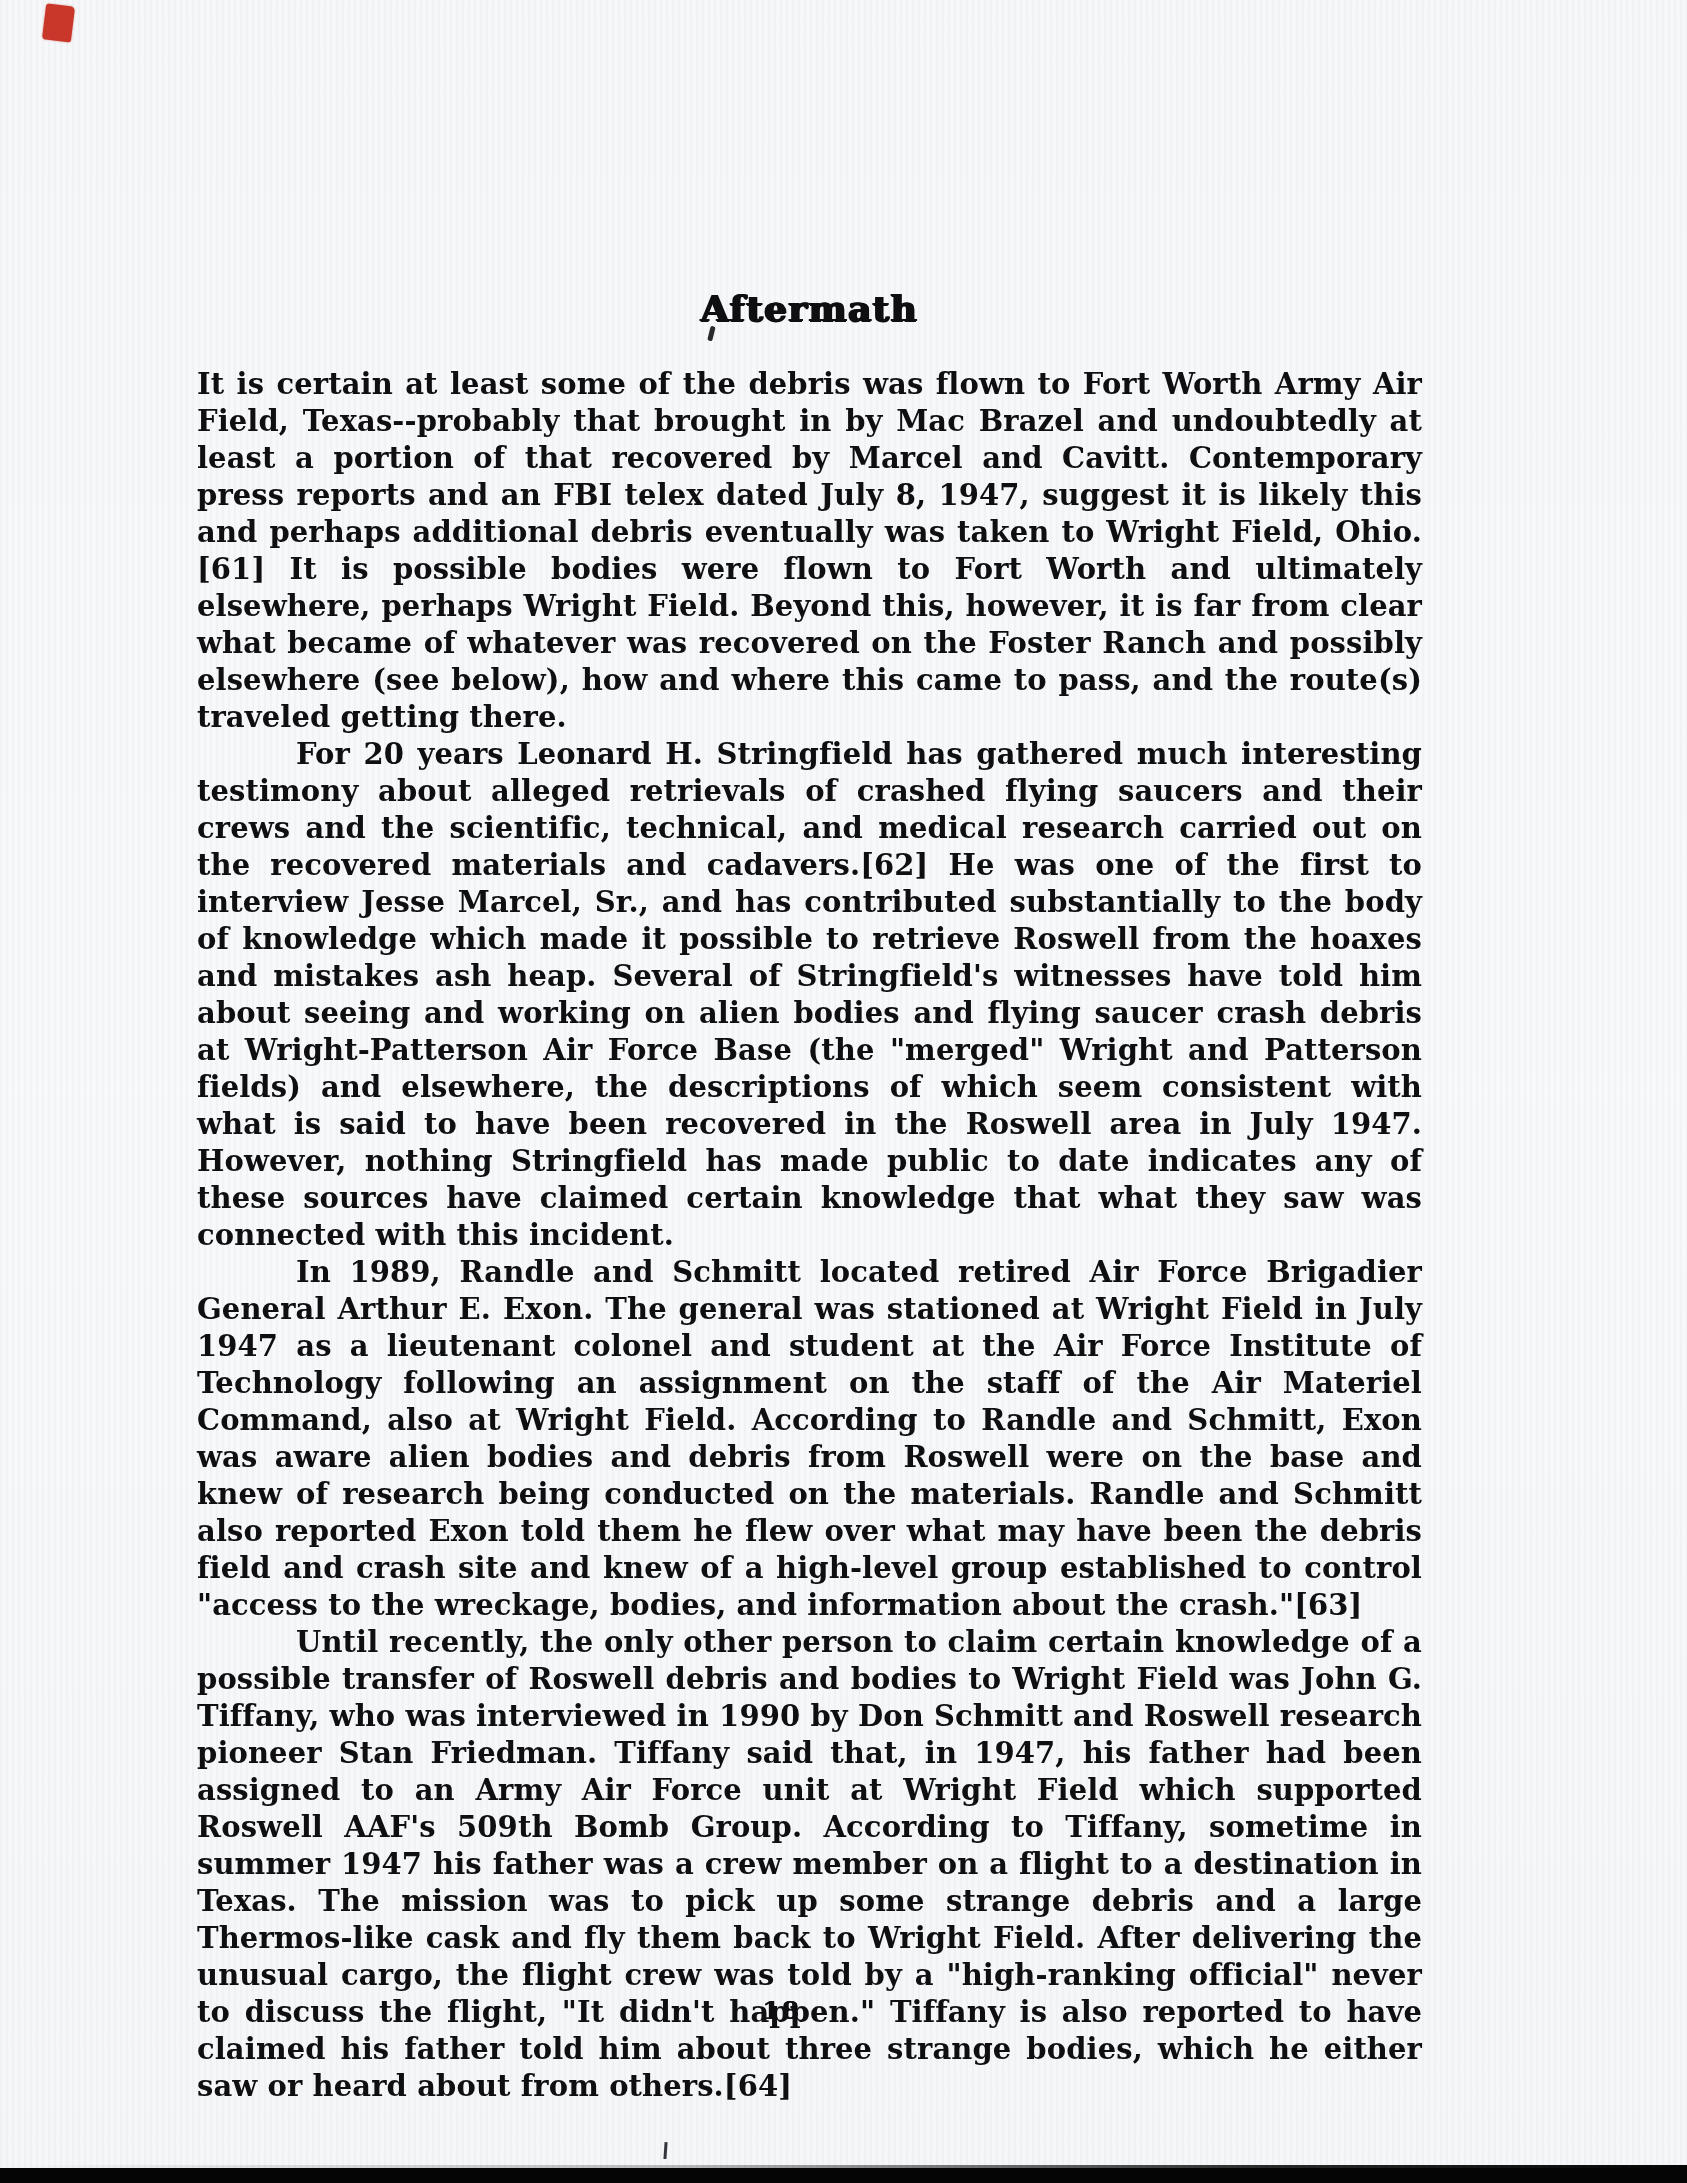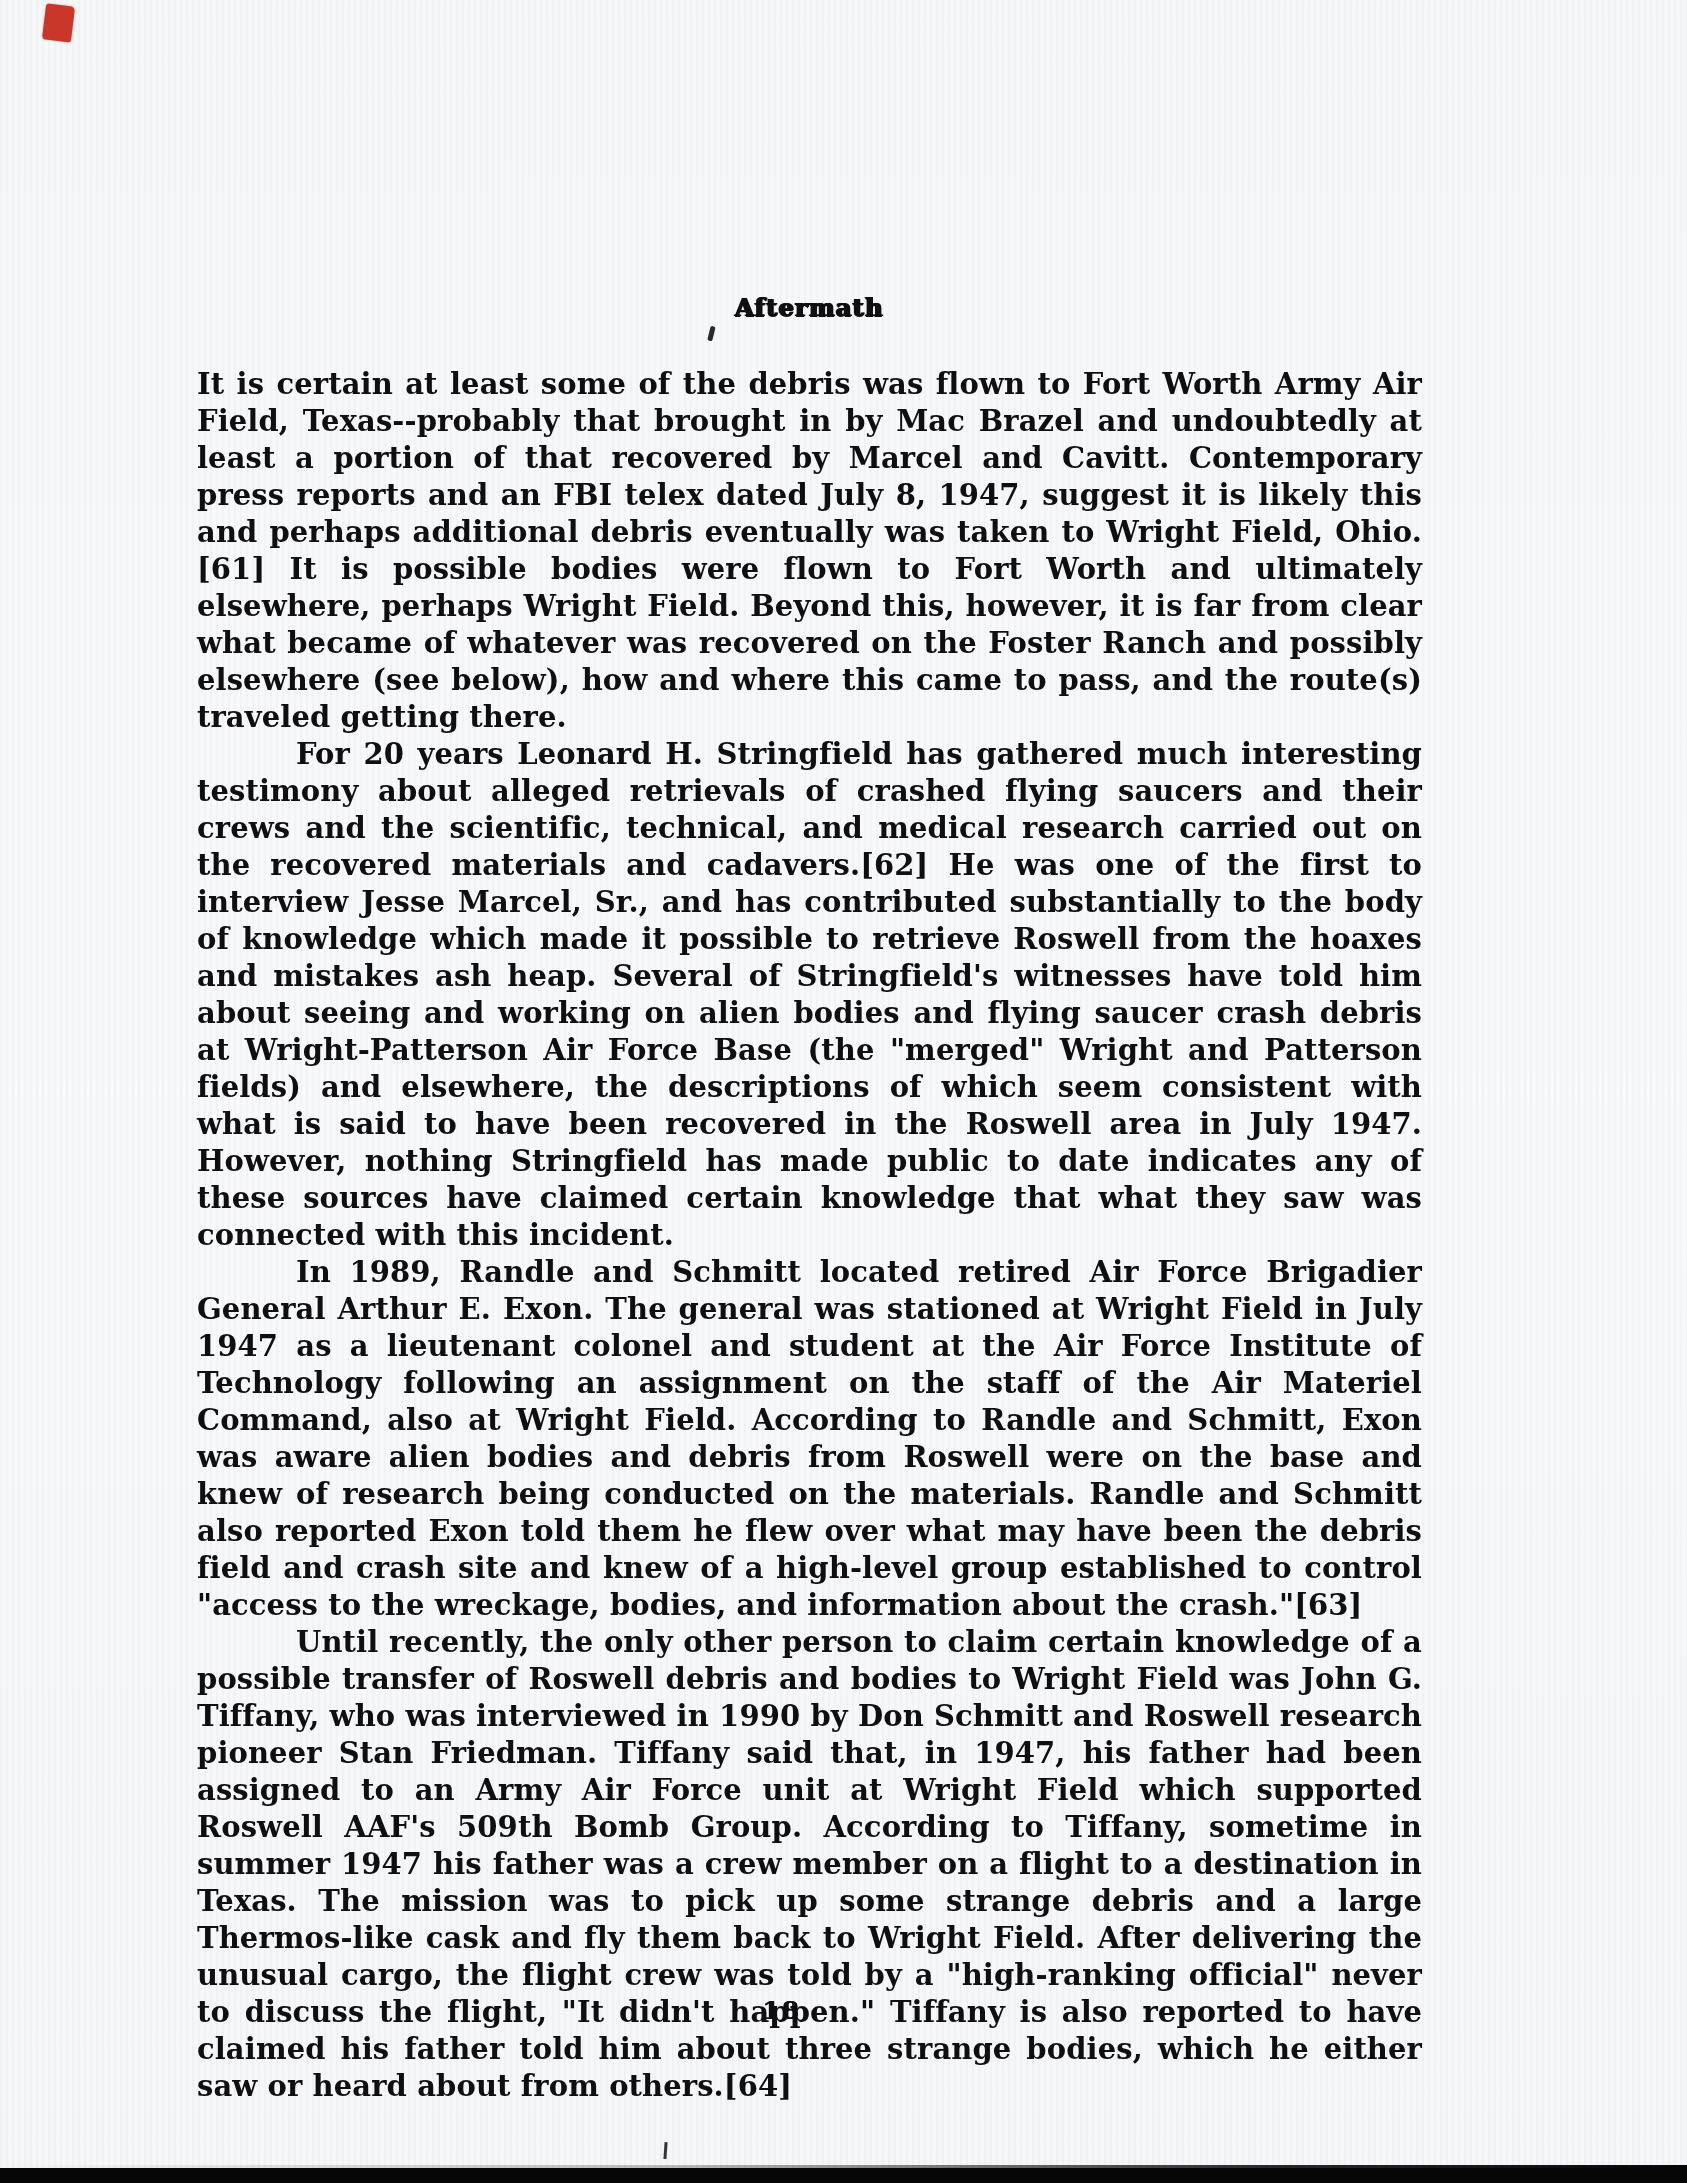--- a/index.html
+++ b/index.html
@@ -45,21 +45,21 @@
     font-size: 29px;
     line-height: 37px;
     text-align: justify;
     letter-spacing: 0.1px;
   }
   .para { margin: 0; }
   .para.indent { text-indent: 99px; }
   .seg.italic { }
   .heading {
     text-align: center;
-    font-size: 24px;
+    font-size: 36px;
     line-height: 40px;
     margin: 33px 0 38px 0;
     letter-spacing: 1.3px;
     text-indent: 0;
     text-shadow: 1.1px 0 0 currentColor, -1.1px 0 0 currentColor, 0 0.7px 0 currentColor;
   }
   .page-number {
     position: absolute;
     left: 753px;
     top: 1996px;

